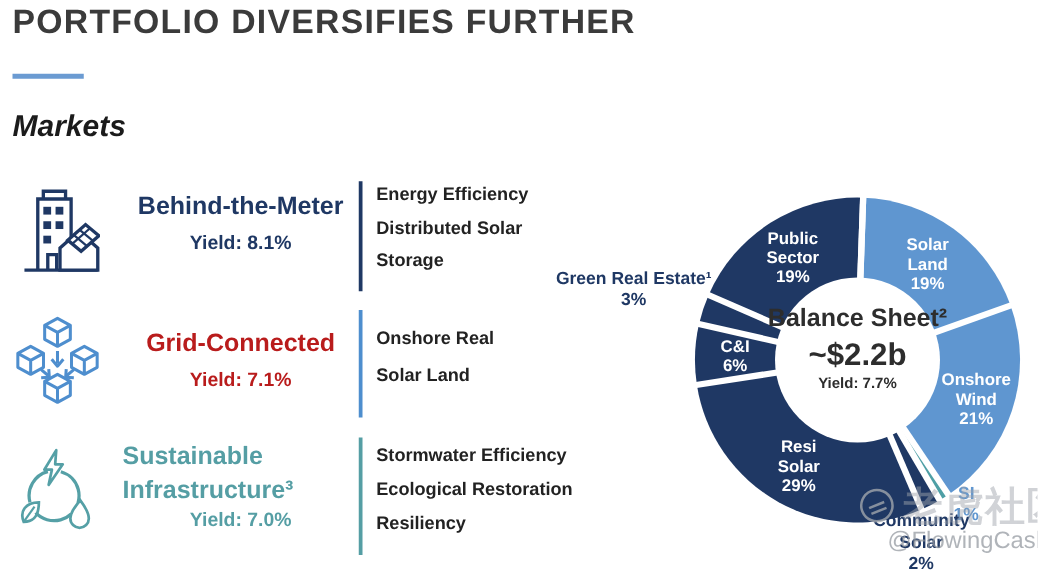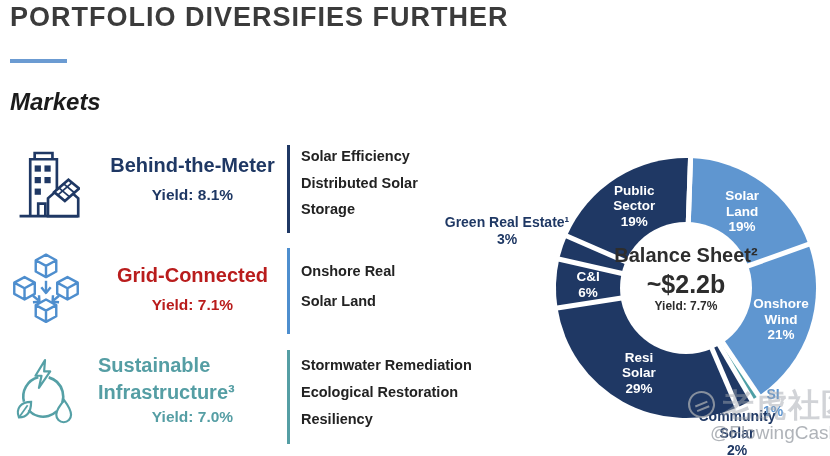--- a/index.html
+++ b/index.html
@@ -81,21 +81,21 @@
           <path d="M47 56.3 L63 42.3"></path>
       </g>
     </svg>
     <div class="market-name" style="top:14px;">
       <span>Behind-the-Meter</span>
         <span></span>
     </div>
     <div class="market-yield" style="top:48px;">Yield: 8.1%</div>
     <div class="market-divider" style="top:7px; height:88px;"></div>
     <div class="market-list" style="top:5px; line-height:26.5px;">
-      <span>Solar Efficiency</span>
+      <span>Energy Efficiency</span>
       <span>Distributed Solar</span>
       <span>Storage</span>
     </div>
   </div>
 
   <div class="market-row" id="row-grid" style="top:246px;">
     <svg class="market-icon" style="left:12px; top:4px;" width="68" height="84" viewBox="0 0 72 90">
       <g stroke="#4E8ECE" stroke-width="2.6" fill="none" stroke-linejoin="round">
         <path d="M25 11 L36 5 L47 11 L47 23 L36 29 L25 23 Z M25 11 L36 17 L47 11 M36 17 V29"></path>
         <path d="M2 35 L13 29 L24 35 L24 47 L13 53 L2 47 Z M2 35 L13 41 L24 35 M13 41 V53"></path>
@@ -129,21 +129,21 @@
       <path d="M8 72 L18 58" stroke="#55A0A6" stroke-width="2"></path>
       <path d="M60 52 C66 60 68 64 68 69 A8.5 8.5 0 0 1 51 69 C51 64 54 60 60 52 Z" fill="none" stroke="#55A0A6" stroke-width="2.5"></path>
     </svg>
     <div class="market-name" style="top:6px;">
       <span>Sustainable</span>
         <span>Infrastructure³</span>
     </div>
     <div class="market-yield" style="top:62px;">Yield: 7.0%</div>
     <div class="market-divider" style="top:4px; height:94px;"></div>
     <div class="market-list" style="top:6px; line-height:27px;">
-      <span>Stormwater Remediation</span>
+      <span>Stormwater Efficiency</span>
       <span>Ecological Restoration</span>
       <span>Resiliency</span>
     </div>
   </div>
 
   <svg id="donut-svg" width="830" height="456" viewBox="0 0 830 456">
       <path d="M686,288 L690.5,158.1 A130,130 0 0 1 808.5,244.4 Z" fill="#5F96D0"></path>
       <path d="M686,288 L808.5,244.4 A130,130 0 0 1 758.7,395.8 Z" fill="#5F96D0"></path>
       <path d="M686,288 L758.7,395.8 A130,130 0 0 1 751.8,400.1 Z" fill="#4E9FA5"></path>
       <path d="M686,288 L751.8,400.1 A130,130 0 0 1 737.2,407.5 Z" fill="#1F3864"></path>

